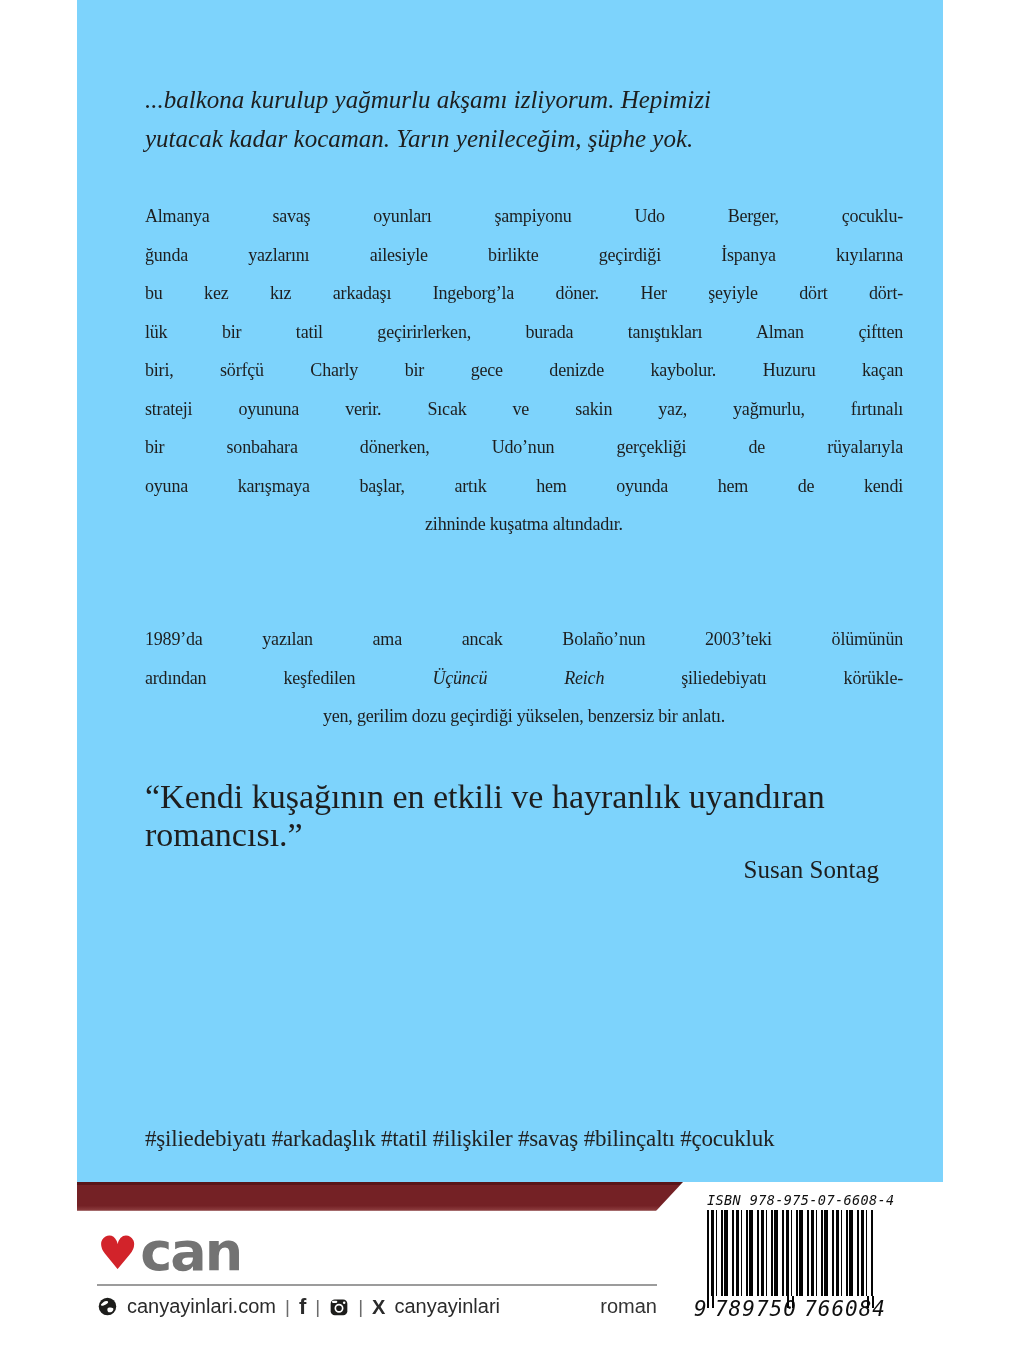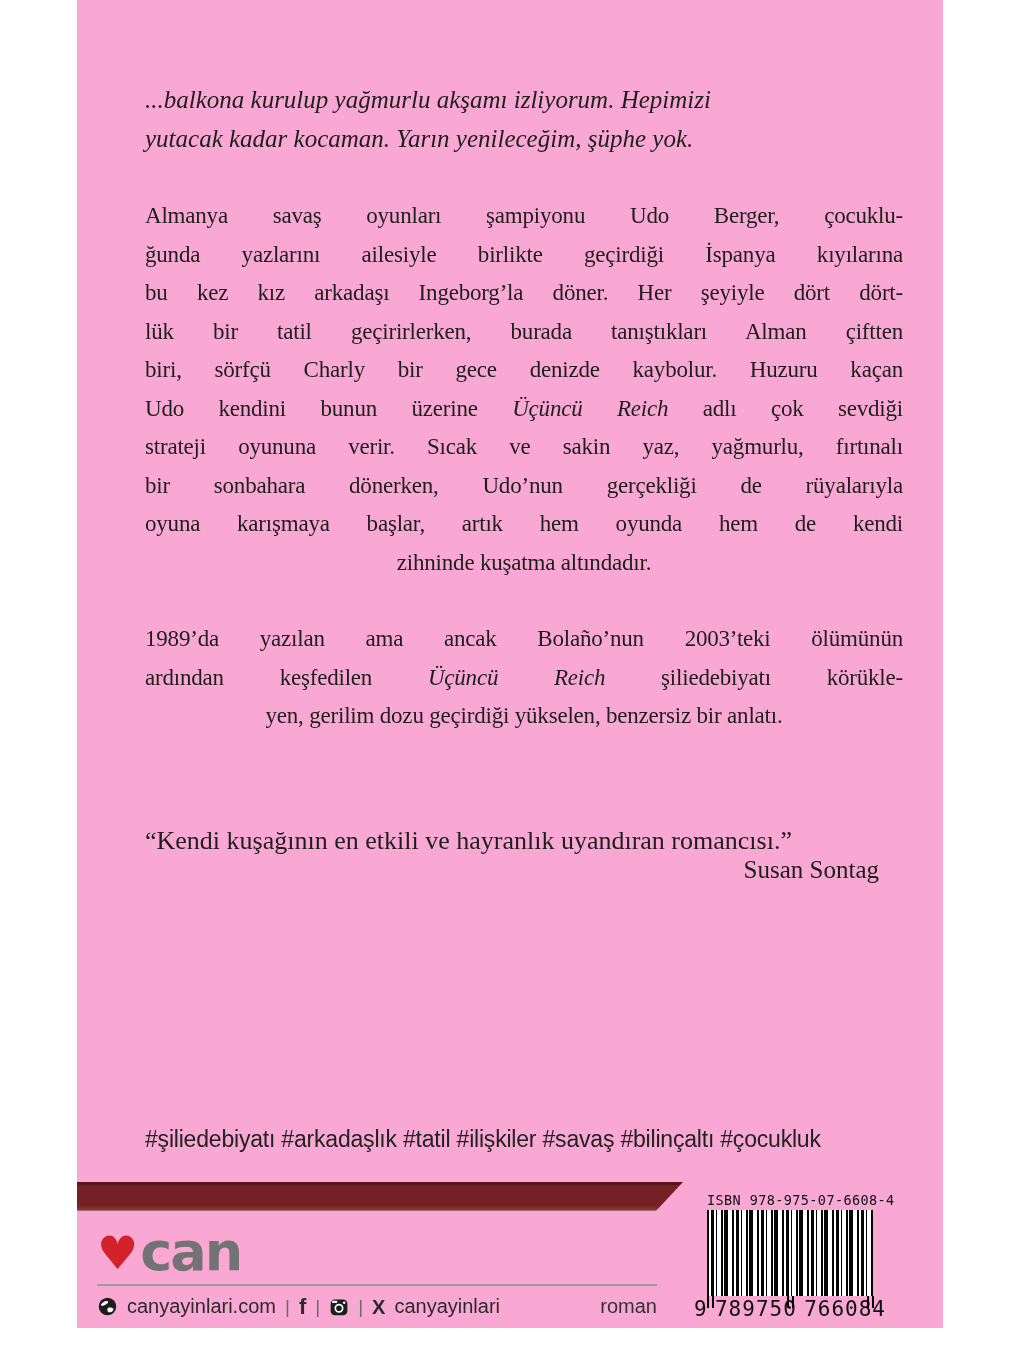--- a/index.html
+++ b/index.html
@@ -1,30 +1,30 @@
 <!DOCTYPE html>
 <html><head>
 <meta charset="utf-8">
 <style>
   html,body{margin:0;padding:0;background:#ffffff;}
   .page{position:relative;width:1020px;height:1360px;background:#ffffff;overflow:hidden;
         font-family:"Liberation Serif","DejaVu Serif",serif;}
   
-  .cover{position:absolute;left:77px;top:0;width:866px;height:1328px;background:#f9a8d4;}
+  .cover{position:absolute;left:77px;top:0;width:866px;height:1182px;background:#7dd3fc;}
   .textblock{position:absolute;left:68px;width:758px;color:#1e1e1e;}
   .epigraph{top:80px;font-style:italic;font-size:25px;line-height:39px;}
-  .para{font-size:23px;line-height:38.5px;letter-spacing:-0.2px;}
+  .para{font-size:18px;line-height:38.5px;letter-spacing:-0.2px;}
   .p1{top:197px;}
   .p2{top:620px;}
   .pline{text-align:center;}
   .pline.just{text-align:justify;text-align-last:justify;}
   .ital{font-style:italic;}
-  .review{top:826px;font-size:26px;}
+  .review{top:778px;font-size:34px;}
   .attribution{top:856px;font-size:25px;text-align:right;padding-right:24px;box-sizing:border-box;}
-  .hashtags{top:1126px;font-family:Liberation Sans, sans-serif;
+  .hashtags{top:1126px;font-family:Liberation Serif, serif;
             font-size:23px;font-weight:500;letter-spacing:-0.2px;color:#222;}
   
   .band{position:absolute;left:77px;top:1182px;width:606px;height:29px;
         background:linear-gradient(180deg,#591619 0 3px,#742125 3px 82%,#8a3a3c 96%,#b98f90 100%);
         clip-path:polygon(0 0,100% 0,calc(100% - 27px) 100%,0 100%);}
   
   .publisher{position:absolute;left:97px;top:1224px;width:560px;}
   .logo{height:52px;display:flex;align-items:flex-end;}
   .heart{font-family:"DejaVu Sans",sans-serif;font-size:46px;line-height:46px;color:#d2232a;}
   .logotext{font-family:"DejaVu Sans","Liberation Sans",sans-serif;font-size:54px;line-height:48px;
@@ -32,21 +32,21 @@
   .rule{border-top:2px solid #9c9c9c;margin-top:8px;}
   .socialrow{margin-top:9px;display:flex;justify-content:space-between;align-items:center;
              font-family:"Liberation Sans","DejaVu Sans",sans-serif;font-size:20px;color:#2b2b2b;gap:12px;}
   .social-left{display:flex;align-items:center;gap:9px;}
   .sep{color:#6b6b6b;font-weight:300;font-size:19px;}
   .fb{font-weight:700;font-size:22px;line-height:20px;}
   .xicon{font-weight:800;font-size:20px;line-height:20px;}
   .sicon{display:block;}
   .genre{color:#333;font-weight:500;}
   
-  .barcode{position:absolute;left:690px;top:1192px;width:220px;color:#101010;}
+  .barcode{position:absolute;left:690px;top:1192px;width:220px;color:#101010;font-style:italic;}
   .isbn{margin-left:17px;width:166px;text-align:center;white-space:nowrap;
         font-family:"DejaVu Sans Mono","Liberation Mono",monospace;font-size:13.5px;letter-spacing:0.4px;}
   .bars-wrap{position:relative;margin-left:17px;width:166px;margin-top:2px;}
   .bars{height:86px;background:repeating-linear-gradient(90deg,
         #050505 0 2px,#fff 2px 4px,#050505 4px 7px,#fff 7px 9px,#050505 9px 10px,#fff 10px 14px,
         #050505 14px 16px,#fff 16px 17px,#050505 17px 21px,#fff 21px 25px);}
   .stub{position:absolute;width:7px;height:12px;top:86px;
         background:repeating-linear-gradient(90deg,#050505 0 2px,transparent 2px 5px);}
   .s1{left:0;} .s2{left:80px;} .s3{left:160px;}
   .digits{display:flex;justify-content:space-between;margin-left:-13px;width:192px;padding-top:1px;
@@ -62,21 +62,20 @@
     <div class="textblock epigraph">
         <div>...balkona kurulup yağmurlu akşamı izliyorum. Hepimizi</div>
         <div>yutacak kadar kocaman. Yarın yenileceğim, şüphe yok.</div>
       </div>
     <div class="textblock para p1">
         <div class="pline just"><span>Almanya savaş oyunları şampiyonu Udo Berger, çocuklu-</span></div>
         <div class="pline just"><span>ğunda yazlarını ailesiyle birlikte geçirdiği İspanya kıyılarına</span></div>
         <div class="pline just"><span>bu kez kız arkadaşı Ingeborg’la döner. Her şeyiyle dört dört-</span></div>
         <div class="pline just"><span>lük bir tatil geçirirlerken, burada tanıştıkları Alman çiftten</span></div>
         <div class="pline just"><span>biri, sörfçü Charly bir gece denizde kaybolur. Huzuru kaçan</span></div>
-        <div class="pline just"><span>Udo kendini bunun üzerine </span><span class="ital">Üçüncü Reich</span><span> adlı çok sevdiği</span></div>
         <div class="pline just"><span>strateji oyununa verir. Sıcak ve sakin yaz, yağmurlu, fırtınalı</span></div>
         <div class="pline just"><span>bir sonbahara dönerken, Udo’nun gerçekliği de rüyalarıyla</span></div>
         <div class="pline just"><span>oyuna karışmaya başlar, artık hem oyunda hem de kendi</span></div>
         <div class="pline"><span>zihninde kuşatma altındadır.</span></div>
       </div>
     <div class="textblock para p2">
         <div class="pline just"><span>1989’da yazılan ama ancak Bolaño’nun 2003’teki ölümünün</span></div>
         <div class="pline just"><span>ardından keşfedilen </span><span class="ital">Üçüncü Reich</span><span> şiliedebiyatı körükle-</span></div>
         <div class="pline"><span>yen, gerilim dozu geçirdiği yükselen, benzersiz bir anlatı.</span></div>
       </div>

